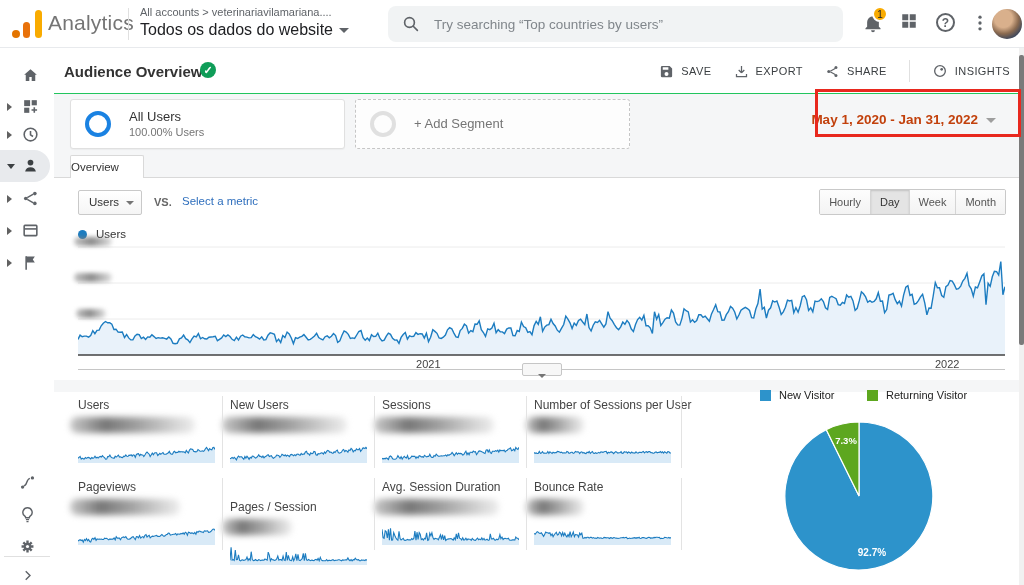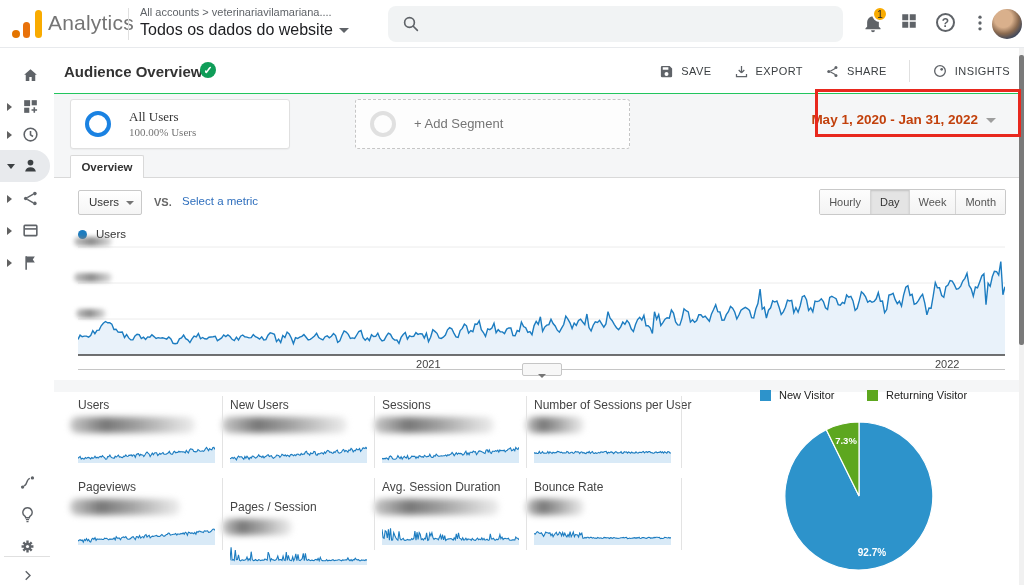--- a/index.html
+++ b/index.html
@@ -62,21 +62,21 @@
   .seg-add { border:1px dashed #c6c6c6; background:#fdfdfd; box-shadow:none; }
   .seg-add-label { position:absolute; left:58px; top:16px; font-size:13px; color:#757575; }
   .date-range { position:absolute; right:28px; top:18px; font-size:13.5px; font-weight:bold; color:#c2410c; }
   .date-caret { display:inline-block; margin-left:8px; width:0; height:0; border-left:5px solid transparent;
     border-right:5px solid transparent; border-top:5px solid #9e9e9e; vertical-align:middle; }
   .red-annot { position:absolute; left:815px; top:89px; width:206px; height:48px; border:3px solid #e8281e; z-index:50; pointer-events:none; }
 
   
   .tab { position:absolute; left:70px; top:155px; width:74px; height:23px; background:#fff;
     border:1px solid #d9d9d9; border-bottom:none; border-radius:2px 2px 0 0; z-index:5;
-    font-size:11.5px; font-weight:bold; color:#333; text-align:center; line-height:22px; }
+    font-size:11.5px; font-weight:normal; color:#333; text-align:left; line-height:22px; }
   .content { position:absolute; left:54px; top:177px; width:970px; height:408px; background:#fff; border-top:1px solid #d9d9d9; }
 
   .metric-dd { position:absolute; left:24px; top:12px; width:64px; height:25px; background:linear-gradient(#fff,#f5f5f5);
     border:1px solid #c9c9c9; border-radius:2px; font-size:11.5px; color:#333; padding:5px 0 0 10px; }
   .dd-caret { position:absolute; right:7px; top:10px; width:0; height:0; border-left:4px solid transparent;
     border-right:4px solid transparent; border-top:4px solid #757575; }
   .vs-label { position:absolute; left:100px; top:18px; font-size:11px; font-weight:bold; color:#666; }
   .select-metric { position:absolute; left:128px; top:17px; font-size:11.5px; color:#2f6fbd; cursor:pointer; }
 
   .gran { position:absolute; right:18px; top:11px; display:flex; height:26px; border:1px solid #c9c9c9;
@@ -130,20 +130,21 @@
     <div class="logo-text">Analytics</div>
     <div class="hdr-divider"></div>
     <div class="breadcrumb">All accounts &gt; veterinariavilamariana....</div>
     <div class="prop-title"><span>Todos os dados do website</span><span class="prop-caret"></span></div>
 
     <div class="searchbox">
       <svg width="18" height="18" viewBox="0 0 24 24" fill="none" stroke="#5f6368" stroke-width="2.2">
           <circle cx="10" cy="10" r="6.5"></circle>
           <path d="M15 15l5.5 5.5" stroke-linecap="round"></path>
         </svg>
+      <span class="search-ph">Try searching “Top countries by users”</span>
     </div>
 
     <div class="hdr-ic" style="left:862px;">
       <svg width="22" height="22" viewBox="0 0 24 24" fill="#5f6368">
           <path d="M12 22a2.1 2.1 0 0 0 2.1-2.1h-4.2A2.1 2.1 0 0 0 12 22zm6.4-6V11a6.4 6.4 0 1 0-12.8 0v5l-1.8 1.8v1h16.4v-1z"></path>
         </svg>
       <span class="bell-badge">1</span>
     </div>
     <div class="hdr-ic" style="left:900px;">
       <svg width="18" height="18" viewBox="0 0 24 24" fill="#5f6368">
@@ -283,21 +284,21 @@
         <svg width="16" height="16" viewBox="0 0 24 24" fill="none" stroke="#5f6368" stroke-width="2">
             <circle cx="12" cy="12" r="8"></circle>
             <circle cx="14.5" cy="9.5" r="2" fill="#5f6368" stroke="none"></circle>
           </svg>
         <span>INSIGHTS</span>
       </div>
     </div>
   </div>
 
   <div class="segband">
-    <div class="seg-card" style="left:16px; width:220px;font-family:Liberation Serif, serif;">
+    <div class="seg-card" style="left:16px; width:275px;">
       <div class="seg-ring"></div>
       <div class="seg-name">All Users</div>
       <div class="seg-sub">100.00% Users</div>
     </div>
     <div class="seg-card seg-add" style="left:301px; width:275px;">
       <div class="seg-ring gray"></div>
       <div class="seg-add-label">+ Add Segment</div>
     </div>
     <div class="date-range"><span>May 1, 2020 - Jan 31, 2022</span><span class="date-caret"></span></div>
   </div>

